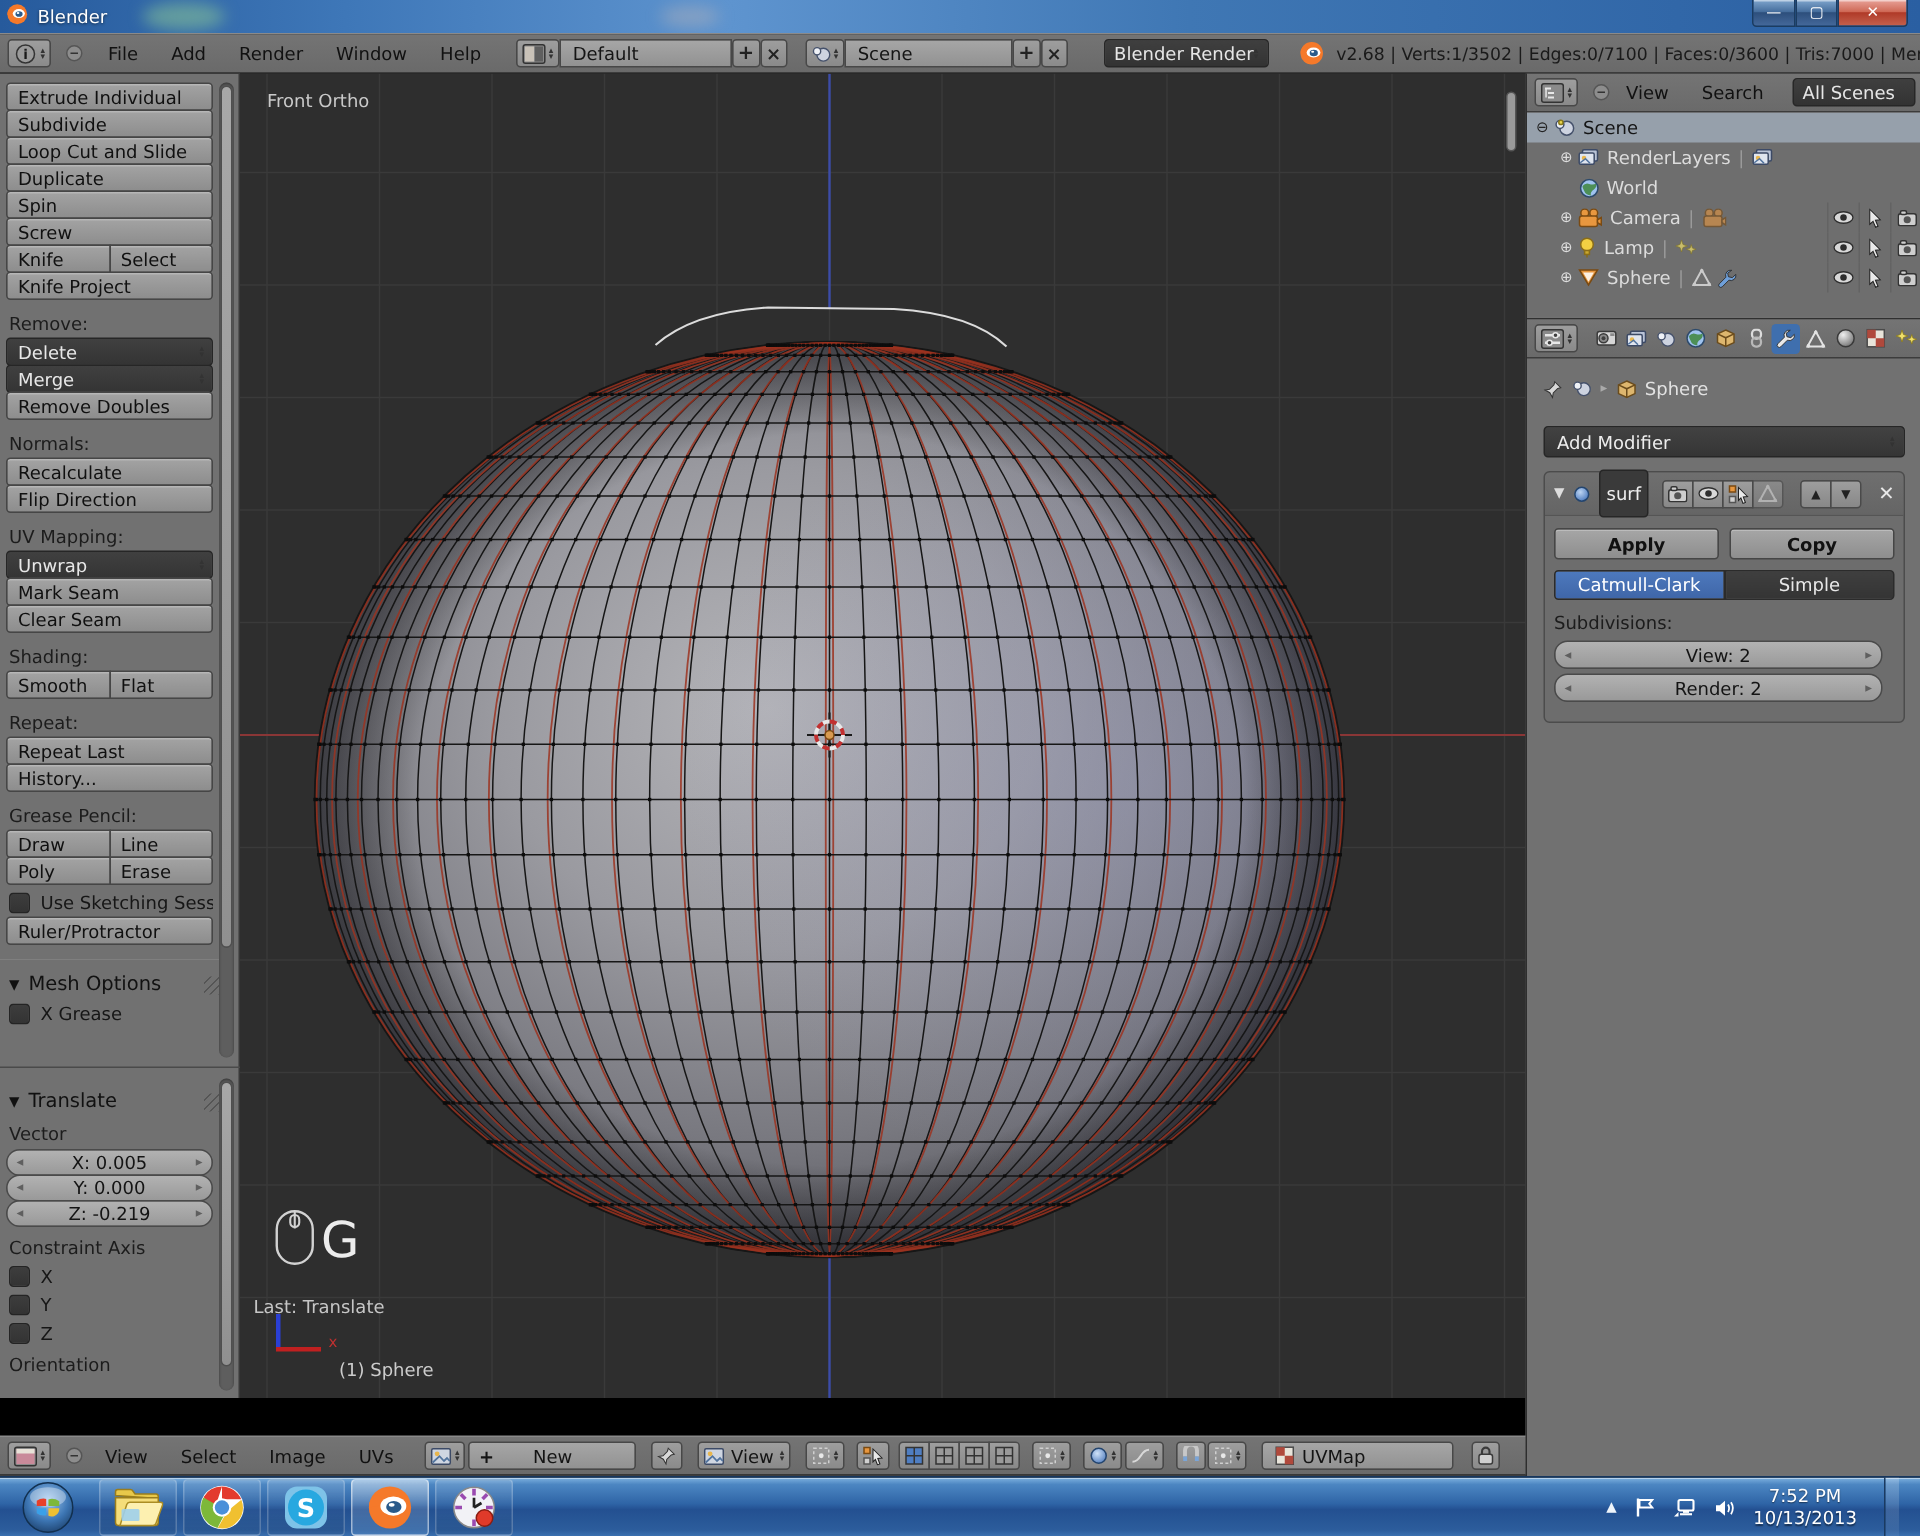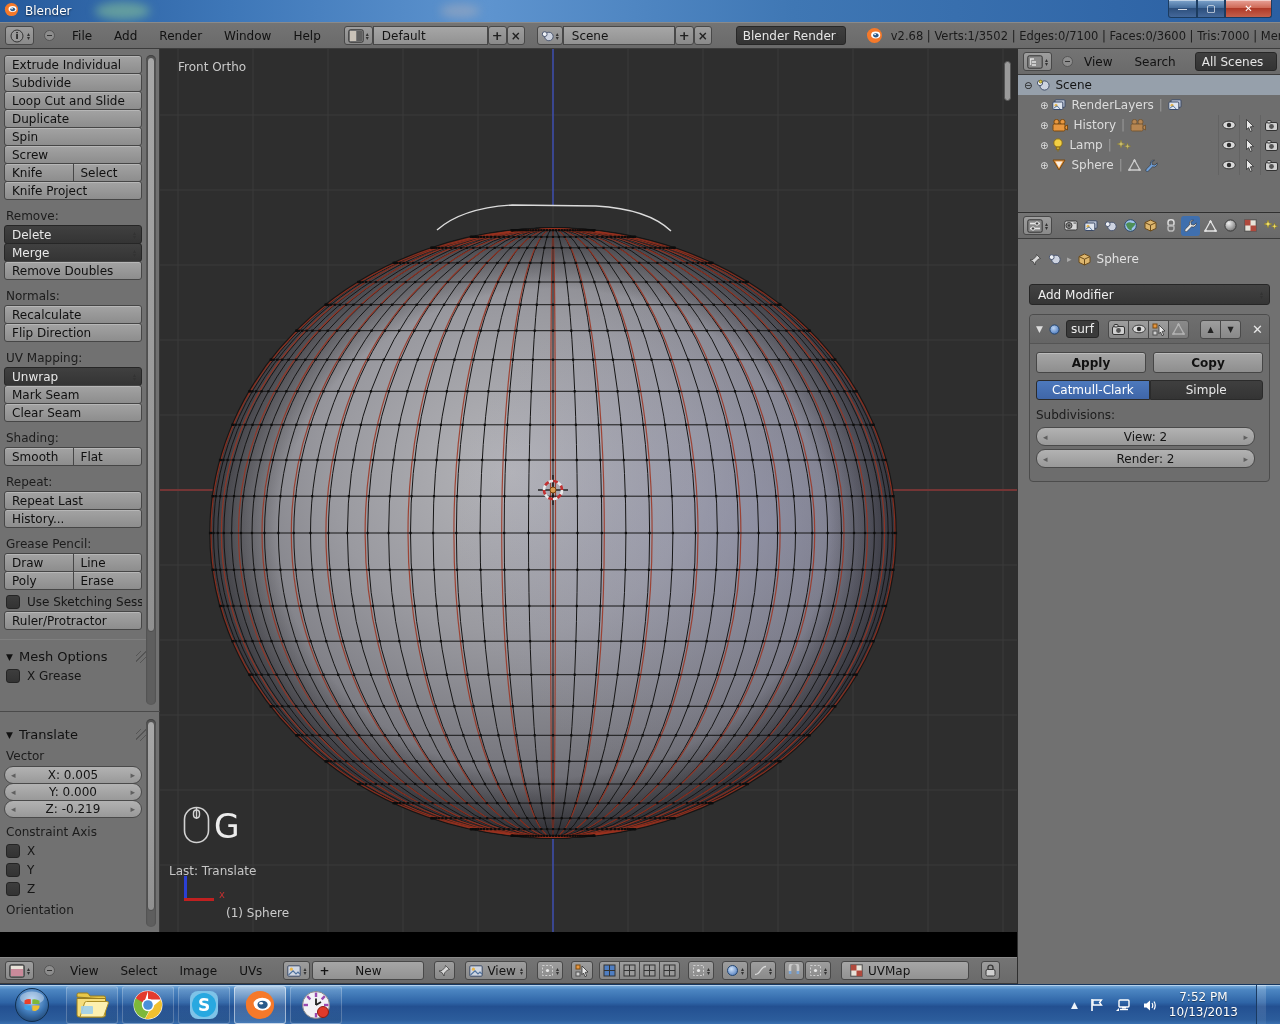--- a/index.html
+++ b/index.html
@@ -79,21 +79,21 @@
 .ol-colcell { width:21px; display:flex; align-items:center; justify-content:center; border-left:1px solid #636363; height:20px; }
 #props { position:absolute; left:0; top:163px; width:263px; height:772px; background:#717171; border-top:1px solid #303030; }
 #props-header { position:absolute; left:0; top:0; width:263px; height:26px; background:linear-gradient(#747474,#6a6a6a); border-bottom:1px solid #3c3c3c; display:flex; align-items:center; gap:1px; }
 .ptab { width:19px; height:20px; display:flex; align-items:center; justify-content:center; border-radius:3px; }
 .ptab.active { background:#3f6fae; }
 #props-body { position:absolute; left:0; top:27px; width:263px; bottom:0; padding:8px 11px 0 11px; }
 #breadcrumb { display:flex; align-items:center; gap:6px; height:22px; color:#e2e2e2; font-size:12px; }
 #addmod { margin-top:14px; height:21px; background:linear-gradient(#424242,#353535); border:1px solid #262626; border-radius:3px; color:#ededed; font-size:12px; display:flex; align-items:center; justify-content:space-between; padding:0 6px 0 8px; }
 #modbox { margin-top:9px; border:1px solid #4c4c4c; border-radius:4px; background:#6d6d6d; }
 #modhead { height:29px; background:linear-gradient(#6f6f6f,#656565); border-bottom:1px solid #555; border-radius:4px 4px 0 0; display:flex; align-items:center; padding:0 6px; gap:5px; }
-#modname { width:44px; height:18px; background:#3a3a3a; border:1px solid #262626; border-radius:3px; color:#eee; font-size:12px; display:flex; align-items:center; justify-content:center; }
+#modname { width:44px; height:32px; background:#3a3a3a; border:1px solid #262626; border-radius:3px; color:#eee; font-size:12px; display:flex; align-items:center; justify-content:center; }
 .mh-group { display:flex; }
 .mh-btn { width:21px; height:19px; background:linear-gradient(#9e9e9e,#888); border:1px solid #4a4a4a; display:flex; align-items:center; justify-content:center; margin-left:-1px; }
 .mh-btn:first-child { border-radius:3px 0 0 3px; margin-left:0; }
 .mh-btn:last-child { border-radius:0 3px 3px 0; }
 #modbody { padding:8px 6px 10px 6px; }
 .modrow { display:flex; gap:7px; }
 .bigbtn { flex:1; height:21px; background:linear-gradient(#a6a6a6,#8e8e8e); border:1px solid #464646; border-radius:3px; color:#111; font-size:12px; display:flex; align-items:center; justify-content:center; box-shadow:inset 0 1px 0 rgba(255,255,255,.25);font-weight:bold; }
 #modtoggle { display:flex; margin-top:7px; }
 #modtoggle div { flex:1; height:20px; font-size:12px; display:flex; align-items:center; justify-content:center; border:1px solid #2b2b2b; }
 #mt-left { background:linear-gradient(#4d79bd,#3f66a8); color:#fff; border-radius:3px 0 0 3px; }
@@ -1845,30 +1845,40 @@
             <span style="display:flex;">
               <svg width="14" height="12" viewBox="0 0 14 12">
                 <rect x="3" y="0.8" width="10" height="7.5" rx="1" fill="#b9c3d6" stroke="#3c4a66"></rect>
                 <rect x="0.8" y="3" width="10" height="7.5" rx="1" fill="#dfe5ef" stroke="#3c4a66"></rect>
                 <circle cx="4" cy="6.3" r="1.5" fill="#e8b64d"></circle>
                 <path d="M1.5 9.5 L5 6.8 L8 9.9" stroke="#52749e" fill="none"></path>
               </svg>
             </span>
           </div>
           <div class="ol-row" style="padding-left: 22px;">
+            <span style="width:13px;display:inline-block;"></span>
+            <span style="display:flex;margin-right:5px;">
+              <svg width="13" height="13" viewBox="0 0 13 13">
+                <circle cx="6.5" cy="6.5" r="5.8" fill="#9fc3ef" stroke="#2d4a6b"></circle>
+                <path d="M2 5 Q4 2.6 6.5 3.6 Q9 4.6 11 3.4 Q11.6 6 9.6 7.4 Q7 9 7.6 11.4 Q4 11 3 8 Q2 6.6 2 5Z" fill="#4d8f57"></path>
+              </svg>
+            </span>
+            <span>World</span>
+          </div>
+          <div class="ol-row" style="padding-left: 22px;">
             <span style="font-size:10px;margin-right:4px;color:#ddd">⊕</span>
             <span style="display:flex;margin-right:5px;">
               <svg width="16" height="13" viewBox="0 0 16 13">
                 <circle cx="4.5" cy="3" r="2.6" fill="#e8973f" stroke="#7a4a12"></circle>
                 <circle cx="10.5" cy="3" r="2.6" fill="#e8973f" stroke="#7a4a12"></circle>
                 <rect x="1" y="5" width="12" height="7" rx="1.5" fill="#e8973f" stroke="#7a4a12"></rect>
                 <path d="M13 7.5 L15.5 6 L15.5 11 L13 9.5Z" fill="#e8973f" stroke="#7a4a12"></path>
               </svg>
             </span>
-            <span>History</span>
+            <span>Camera</span>
             <span style="color:#9a9a9a;margin:0 5px;">|</span>
             <span style="display:flex;opacity:0.6;">
               <svg width="16" height="13" viewBox="0 0 16 13">
                 <circle cx="4.5" cy="3" r="2.6" fill="#e8973f" stroke="#7a4a12"></circle>
                 <circle cx="10.5" cy="3" r="2.6" fill="#e8973f" stroke="#7a4a12"></circle>
                 <rect x="1" y="5" width="12" height="7" rx="1.5" fill="#e8973f" stroke="#7a4a12"></rect>
                 <path d="M13 7.5 L15.5 6 L15.5 11 L13 9.5Z" fill="#e8973f" stroke="#7a4a12"></path>
               </svg>
             </span>
             <div class="ol-cols">

